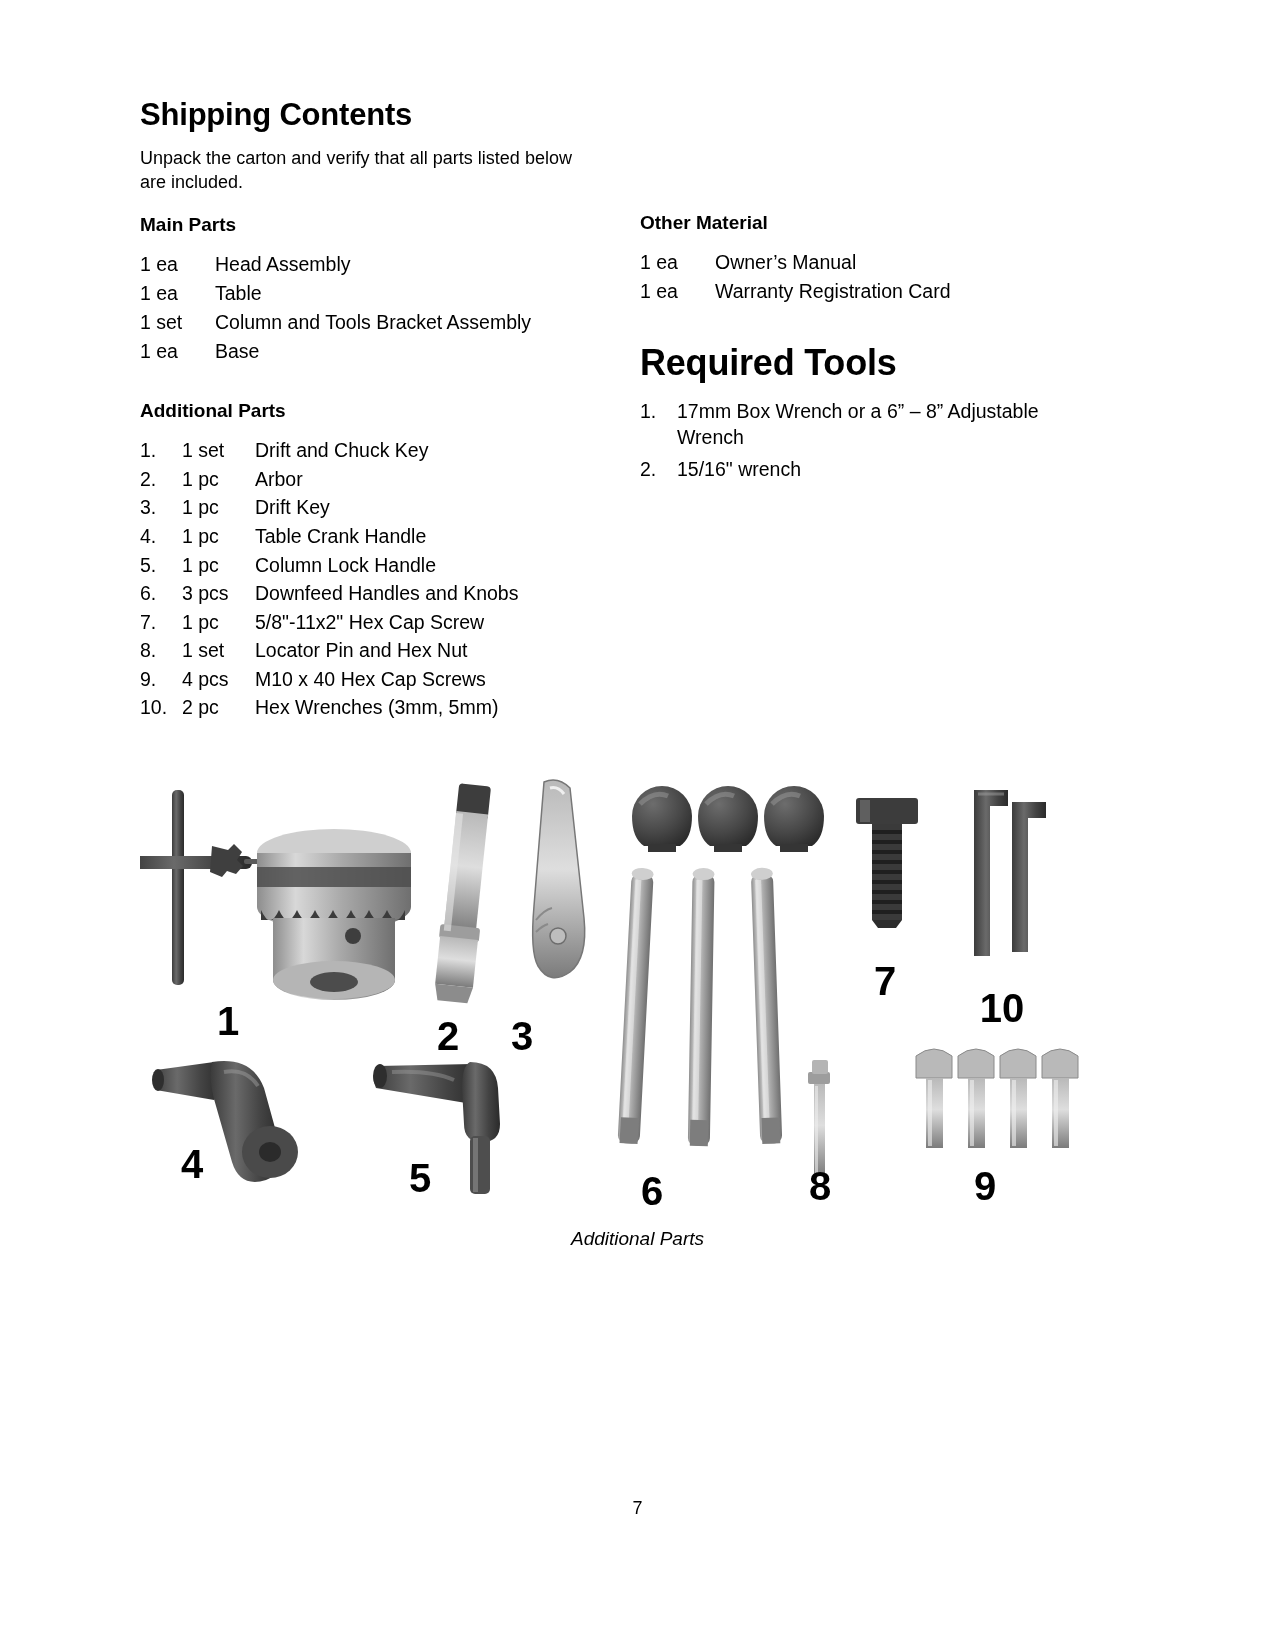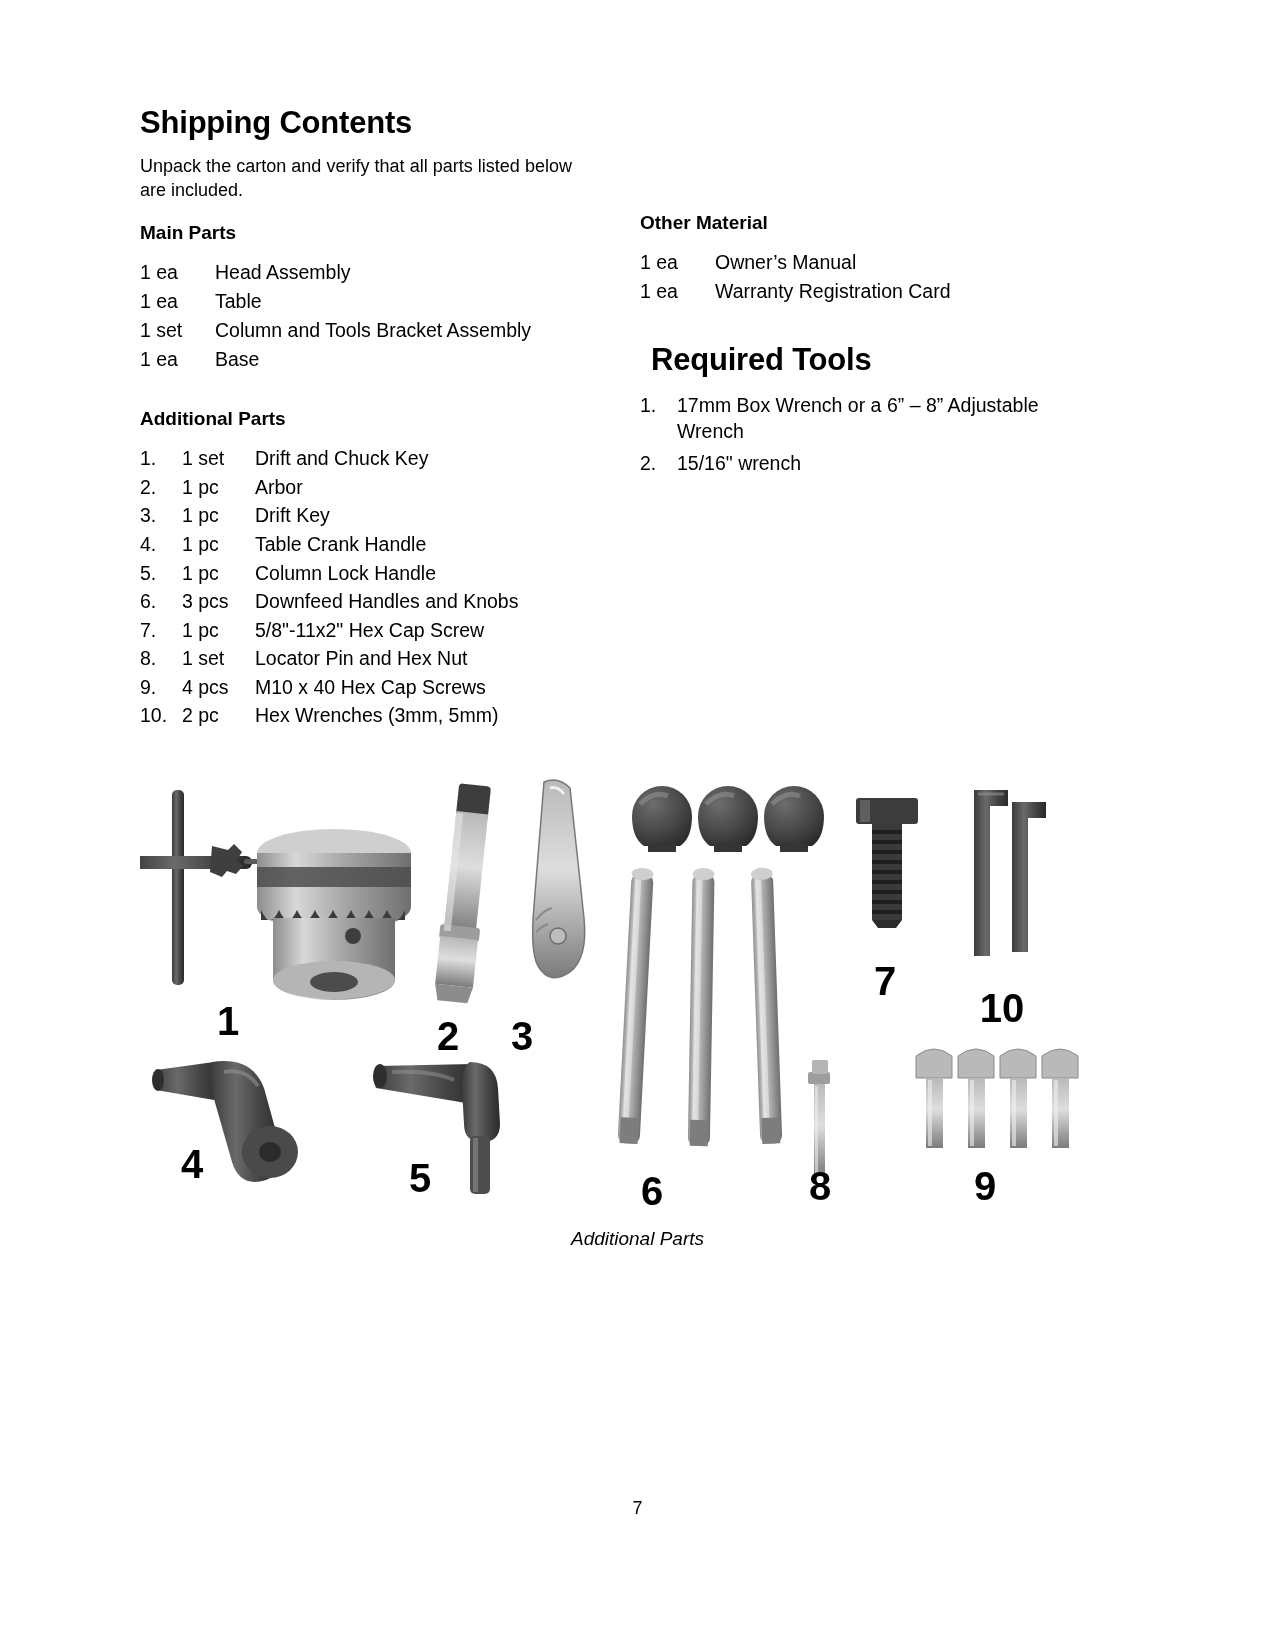--- a/index.html
+++ b/index.html
@@ -31,40 +31,40 @@
   .col-right {
     position: absolute;
     left: 640px;
     top: 212px;
     width: 450px;
   }
 
   h1.title {
     font-size: 31px;
     font-weight: bold;
-    margin: 12px 0 14px 0;
+    margin: 4px 0 14px 0;
     letter-spacing: -0.2px;
     line-height: 1.05;
   }
   p.intro {
     font-size: 18px;
     margin: 0 0 20px 0;
     line-height: 1.35;
     text-align: justify;
     width: 432px;
   }
   h2.sub {
     font-size: 19px;
     font-weight: bold;
     margin: 0 0 14px 0;
   }
   h1.tools-title {
-    font-size: 31px;
+    font-size: 36px;
     font-weight: bold;
-    margin: 36px 0 14px 11px;
+    margin: 36px 0 14px 0;
     letter-spacing: -0.2px;
   }
 
   
   .qty-list {
     list-style: none;
     margin: 0;
     padding: 0;
   }
   .qty-list li {

